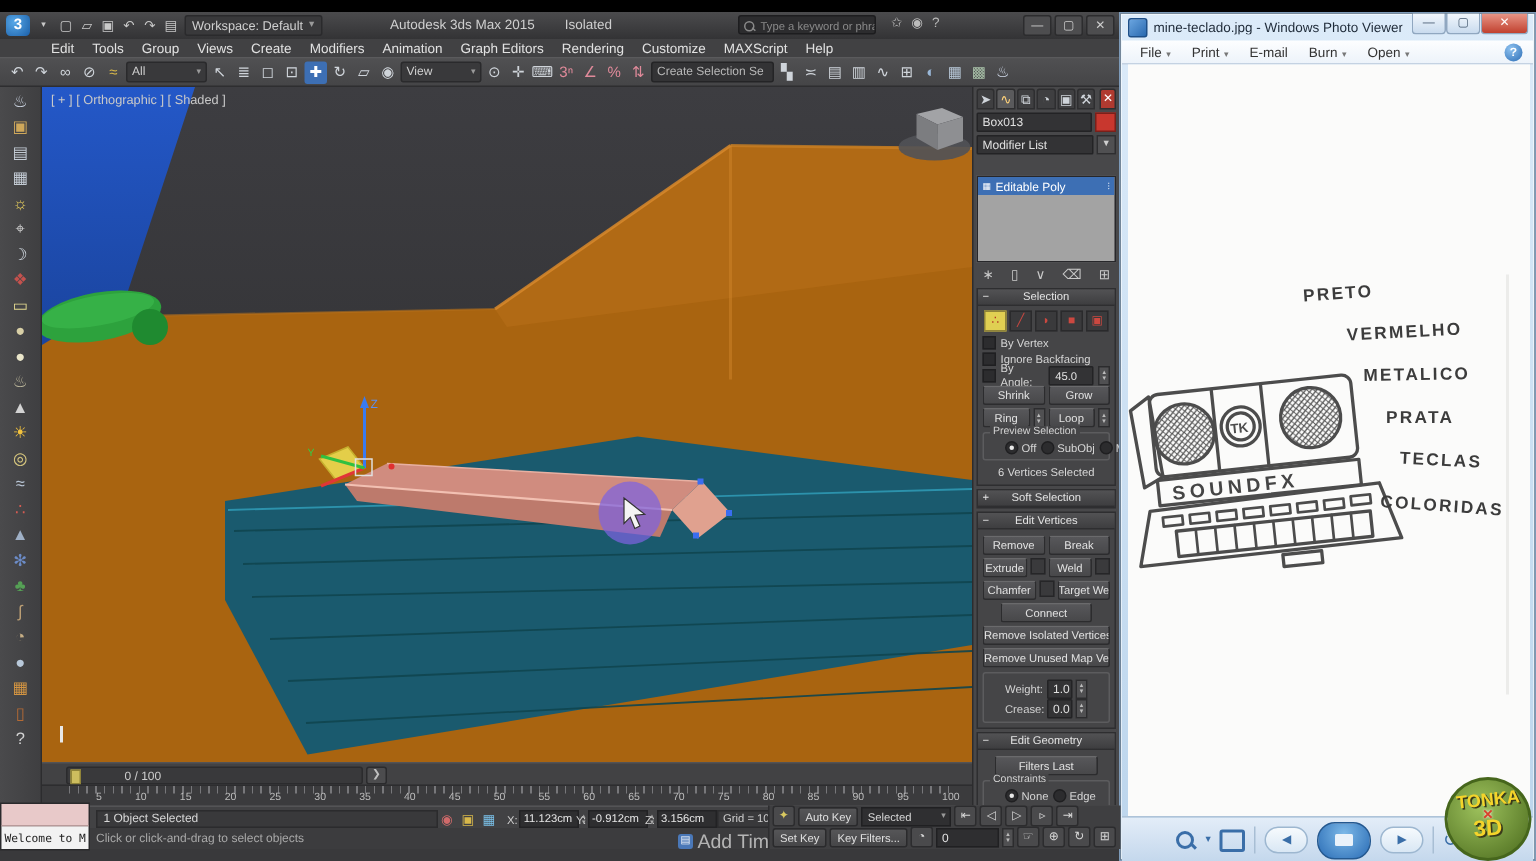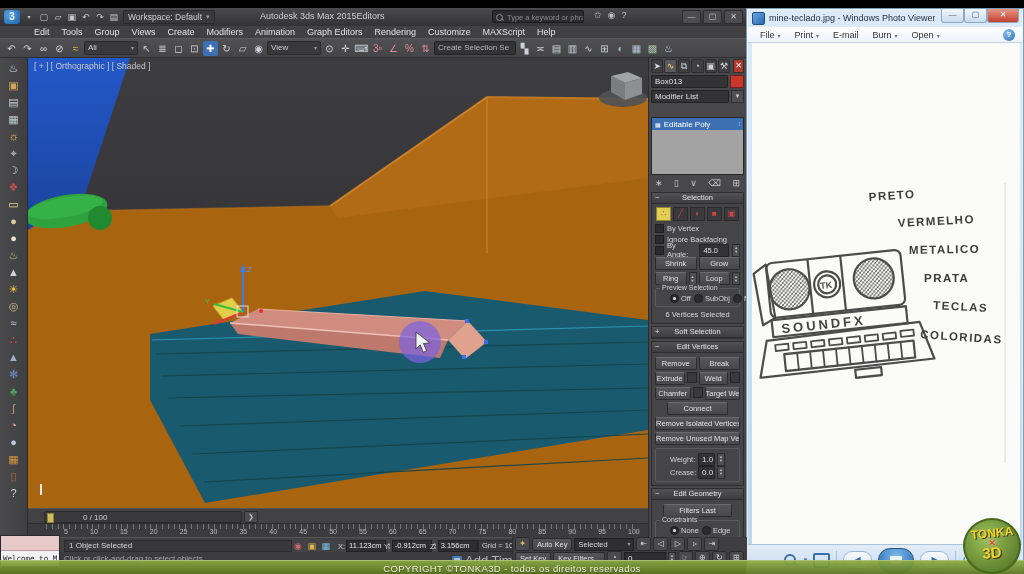--- a/index.html
+++ b/index.html
@@ -6,21 +6,21 @@
   body{width:1024px;height:574px;background:#000;position:relative;overflow:hidden;
        font-family:"Liberation Sans",sans-serif;-webkit-font-smoothing:antialiased}
   #stage{position:absolute;inset:0}
   
   #max{position:absolute;left:0;top:8px;width:746px;height:566px;background:var(--max-bg,#454547);color:var(--max-text,#d6d6d6)}
   #max-title{position:absolute;left:0;top:0;width:100%;height:18px;background:linear-gradient(#4b4b4d,#333335);display:flex;align-items:center;gap:3px;padding-left:4px;box-sizing:border-box;font-size:9px}
   #max-logo{width:16px;height:14px;background:radial-gradient(circle at 35% 35%,#57a8e8,#1b5fa8);border-radius:3px;color:#fff;font-weight:bold;font-size:10px;text-align:center;line-height:14px}
   .qa-icon{width:12px;height:12px;font-size:9px;line-height:12px;text-align:center;color:#c9c9c9}
   .drop{background:#39393b;border:1px solid #2a2a2c;border-radius:2px;padding:0 4px;height:12px;line-height:12px;font-size:8.5px;color:#d0d0d0;display:inline-flex;align-items:center;gap:4px}
   .drop i{font-style:normal;font-size:7px;color:#9a9a9a}
-  #max-title-text{position:absolute;left:260px;top:3px;font-size:9px;color:#cfcfcf;display:flex;gap:0}
+  #max-title-text{position:absolute;left:260px;top:3px;font-size:9px;color:#cfcfcf;display:flex;gap:20px}
   #max-search{position:absolute;left:492px;top:2px;width:92px;height:13px;background:#2c2c2e;border:1px solid #1d1d1f;border-radius:2px;color:#8a8a8a;font-size:7.5px;line-height:13px;padding:0 4px 0 14px;box-sizing:border-box;white-space:nowrap;overflow:hidden}
   #max-search .mag{position:absolute;left:3px;top:3px;width:5px;height:5px;border:1px solid #8a8a8a;border-radius:50%}
   #max-search .mag:after{content:"";position:absolute;left:4px;top:4px;width:3px;height:1px;background:#8a8a8a;transform:rotate(45deg)}
   #max-title-icons{position:absolute;left:594px;top:2px;display:flex;gap:6px;font-size:9px;color:#bcbcbc}
   #max-win-btns{position:absolute;right:3px;top:2px;display:flex;gap:2px}
   #max-win-btns span{width:17px;height:12px;background:#4d4d4f;border:1px solid #2c2c2e;color:#cfcfcf;font-size:8px;line-height:11px;text-align:center;border-radius:2px}
   #max-menu{position:absolute;left:0;top:18px;width:100%;height:12px;background:#414143;display:flex;align-items:center;padding-left:28px;box-sizing:border-box}
   #max-menu span{font-size:9px;color:#e2e2e2;padding:0 6px;white-space:nowrap}
   #max-tools{position:absolute;left:0;top:30px;width:100%;height:20px;background:linear-gradient(#505052,#454547);border-top:1px solid #5a5a5c;border-bottom:1px solid #2e2e30;display:flex;align-items:center;gap:1px;padding-left:4px;box-sizing:border-box;overflow:hidden}
   #max-tools span{width:15px;height:15px;font-size:10px;line-height:15px;text-align:center;color:#cfd4da;flex:0 0 auto}
@@ -162,21 +162,21 @@
           <span class="qa-icon">↶</span>
           <span class="qa-icon">↷</span>
           <span class="qa-icon">▤</span>
         </span>
       <span class="drop">
           <span>Workspace: Default</span>
           <i>▾</i>
         </span>
       <div id="max-title-text">
         <span>Autodesk 3ds Max 2015</span>
-          <span>Editors</span>
+          <span>Isolated</span>
       </div>
       <div id="max-search">
         <span class="mag"></span>
         <span>Type a keyword or phrase</span>
       </div>
       <div id="max-title-icons">
           <span>✩</span>
           <span>◉</span>
           <span>?</span>
         </div>
@@ -732,22 +732,19 @@
       <span class="sep-v"></span>
       <span class="pill">◀</span>
       <span id="v-slideshow"></span>
       <span class="pill">▶</span>
       <span class="sep-v"></span>
       <span class="v-ic">↺</span>
       <span class="v-ic">↻</span>
     </div>
   </div>
 
-  <div id="greenbar">
-    <span>COPYRIGHT ©TONKA3D - todos os direitos reservados</span>
-  </div>
 
   <div id="tonka">
     <span class="t1">TONKA</span>
     <span class="tx">✕</span>
     <span class="t2">3D</span>
   </div>
 </div>
 
 </body></html>

